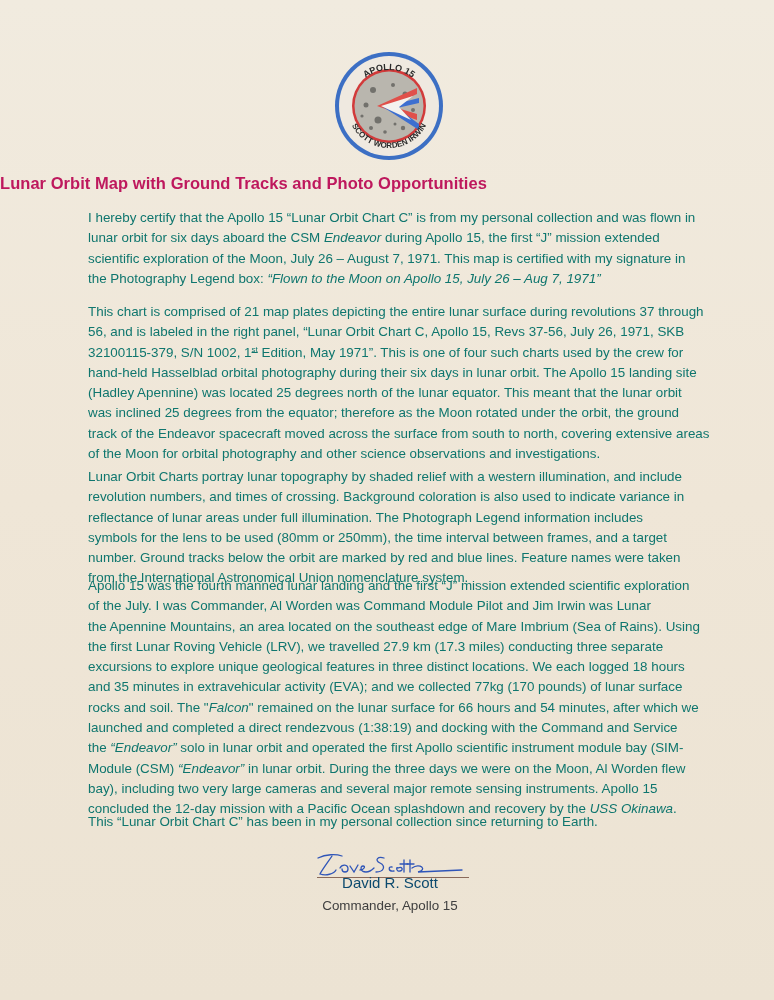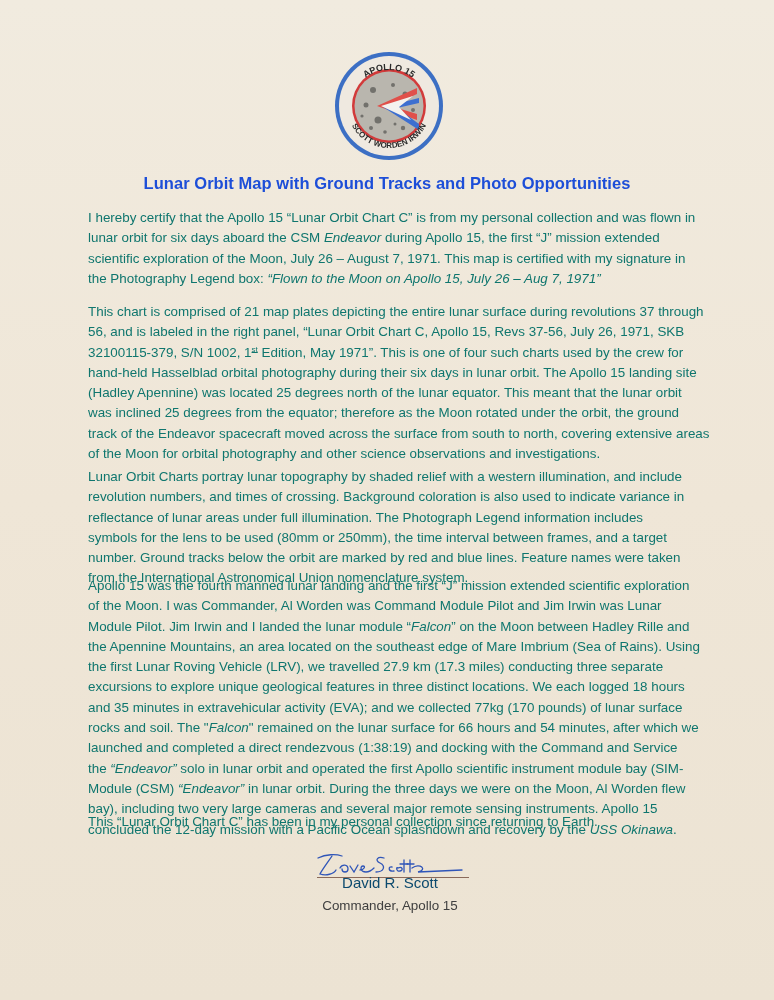--- a/index.html
+++ b/index.html
@@ -10,21 +10,21 @@
     font-family: "Liberation Sans", sans-serif;
     color: #3e3430;
     position: relative;
   }
   .page { position: absolute; left: 0; top: 0; width: 774px; height: 1000px; }
   .patch {
     position: absolute; left: 333px; top: 50px; width: 112px; height: 112px;
   }
   .title {
     position: absolute; left: 0; right: 0; top: 174px;
-    text-align: center; font-weight: bold; font-size: 16.5px; color: #1d4ed8;
+    font-weight: bold; font-size: 16.5px; color: #be185d;
     letter-spacing: 0.05px;
   }
   .body-text {
     position: absolute; left: 88px; width: 620px;
     font-size: 13.4px; line-height: 20.3px; color: #0f766e;
   }
   .p1 { top: 208px; }
   .p2 { top: 302px; }
   .p3 { top: 467px; }
   .p4 { top: 576px; }
@@ -104,22 +104,21 @@
     <span class="line">Lunar Orbit Charts portray lunar topography by shaded relief with a western illumination, and include</span>
     <span class="line">revolution numbers, and times of crossing.  Background coloration is also used to indicate variance in</span>
     <span class="line">reflectance of lunar areas under full illumination.  The Photograph Legend information includes</span>
     <span class="line">symbols for the lens to be used (80mm or 250mm), the time interval between frames, and a target</span>
     <span class="line">number.  Ground tracks below the orbit are marked by red and blue lines.  Feature names were taken</span>
     <span class="line">from the International Astronomical Union nomenclature system.</span>
   </div>
 
   <div class="body-text p4">
     <span class="line">Apollo 15 was the fourth manned lunar landing and the first “J” mission extended scientific exploration</span>
-    <span class="line">of the Moon.  I was Commander, Al Worden was Command Module Pilot and Jim Irwin was Lunar</span>
-    <span class="line"><span>Module Pilot.  Jim Irwin and I landed the lunar module “</span><i>Falcon</i><span>” on the Moon between Hadley Rille and</span></span>
+    <span class="line">of the July.  I was Commander, Al Worden was Command Module Pilot and Jim Irwin was Lunar</span>
     <span class="line">the Apennine Mountains, an area located on the southeast edge of Mare Imbrium (Sea of Rains).  Using</span>
     <span class="line">the first Lunar Roving Vehicle (LRV), we travelled 27.9 km (17.3 miles) conducting three separate</span>
     <span class="line">excursions to explore unique geological features in three distinct locations.  We each logged 18 hours</span>
     <span class="line">and 35 minutes in extravehicular activity (EVA); and we collected 77kg (170 pounds) of lunar surface</span>
     <span class="line"><span>rocks and soil.  The "</span><i>Falcon</i><span>" remained on the lunar surface for 66 hours and 54 minutes, after which we</span></span>
     <span class="line">launched and completed a direct rendezvous (1:38:19) and docking with the Command and Service</span>
     <span class="line"><span>the </span><i>“Endeavor”</i><span> solo in lunar orbit and operated the first Apollo scientific instrument module bay (SIM-</span></span>
     <span class="line"><span>Module (CSM) </span><i>“Endeavor”</i><span> in lunar orbit.  During the three days we were on the Moon, Al Worden flew</span></span>
     <span class="line">bay), including two very large cameras and several major remote sensing instruments.  Apollo 15</span>
     <span class="line"><span>concluded the 12-day mission with a Pacific Ocean splashdown and recovery by the </span><i>USS Okinawa</i><span>.</span></span>

